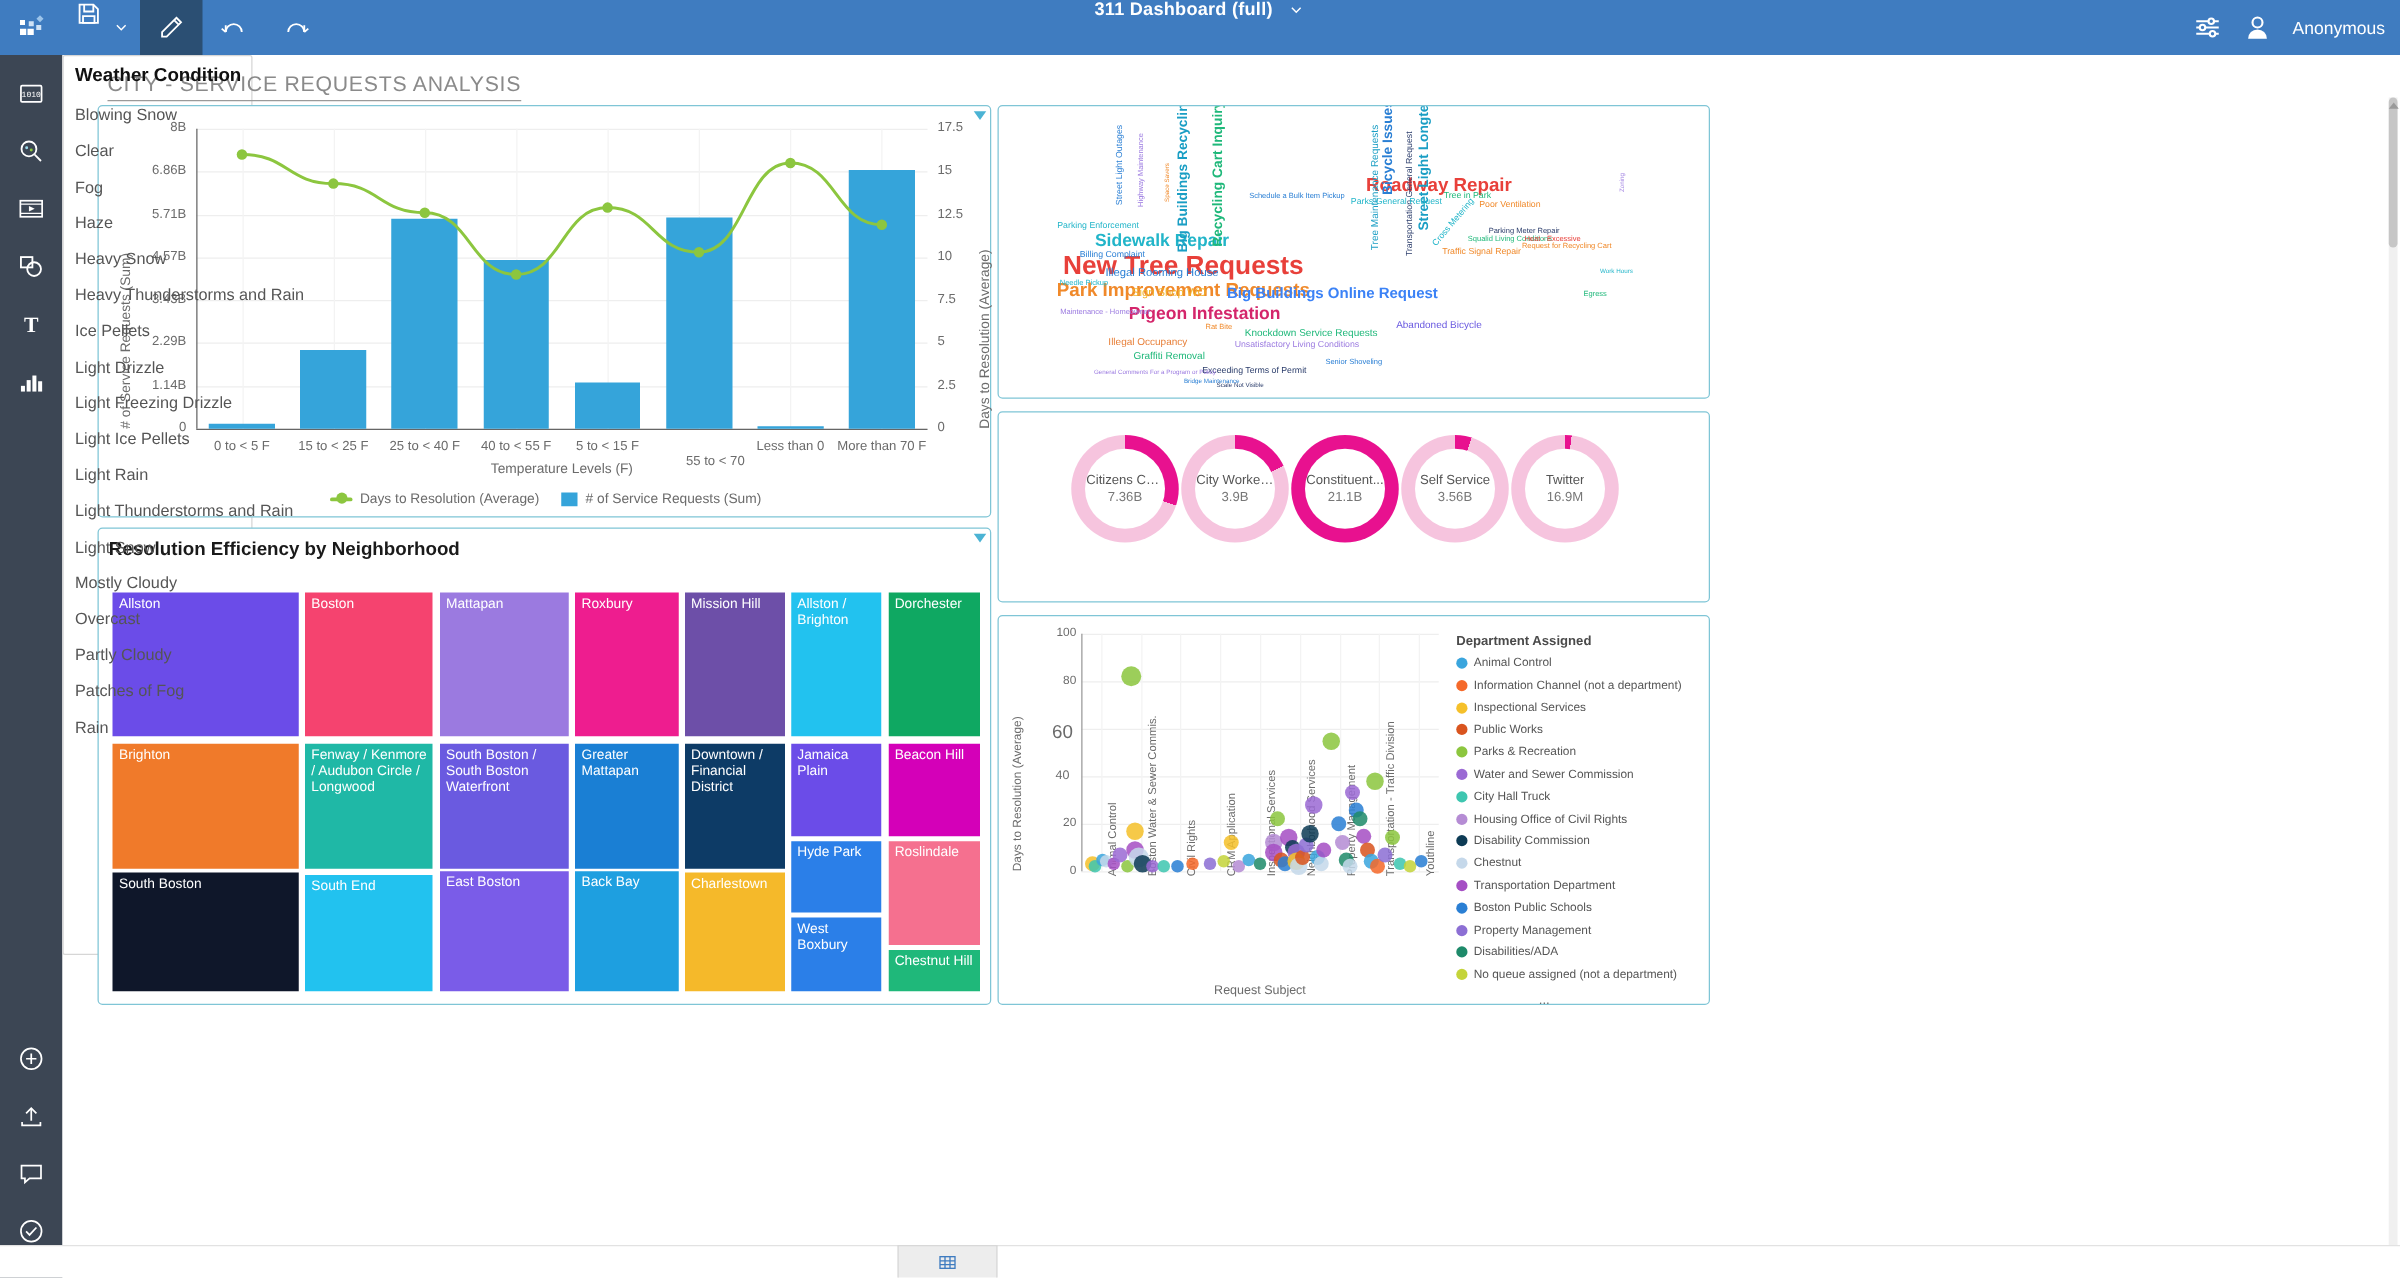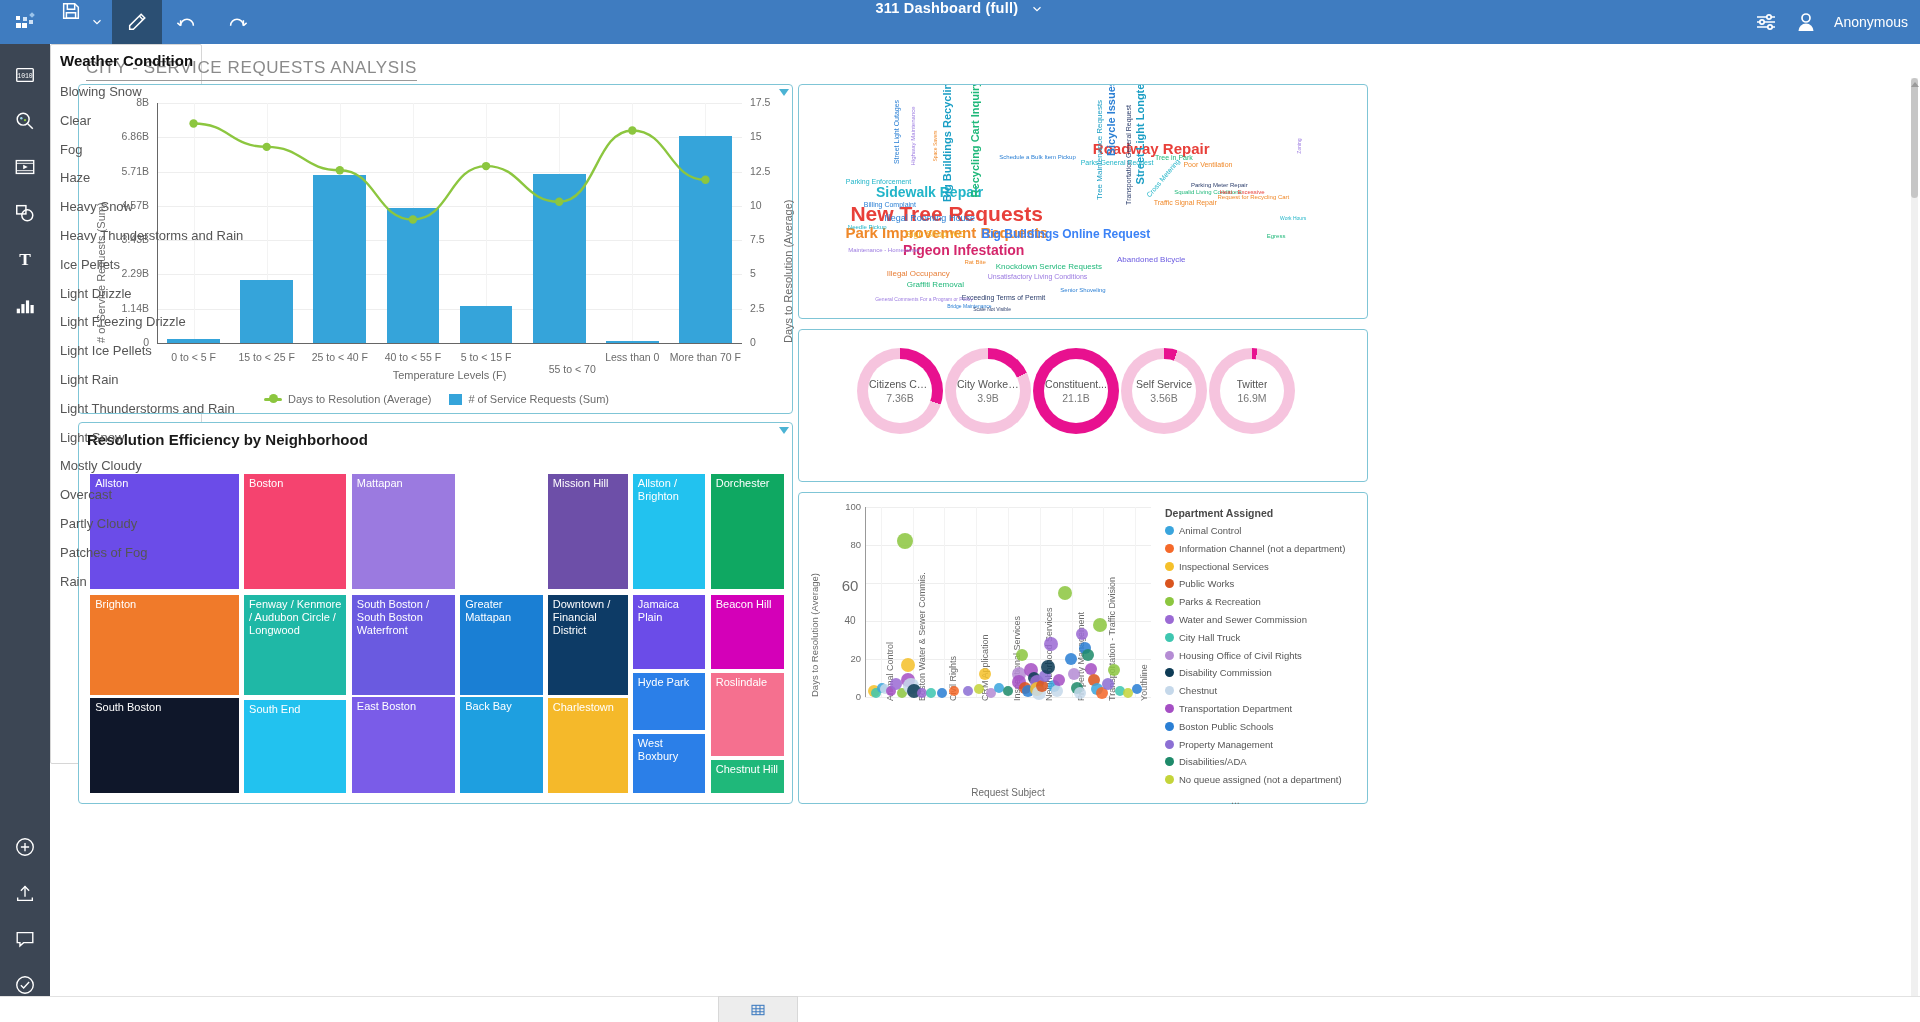--- a/index.html
+++ b/index.html
@@ -410,20 +410,23 @@
     <div class="tm-title">Resolution Efficiency by Neighborhood</div>
     <div id="treemap-body" style="position:absolute;left:8px;top:34px;right:8px;bottom:8px;">
         <div class="tm-cell" style="left: 3.24513px; top: 17px; width: 148.574px; height: 115.3px; background: rgb(107, 76, 232);">
           <span>Allston</span>
         </div>
         <div class="tm-cell" style="left: 157.064px; top: 17px; width: 101.844px; height: 115.3px; background: rgb(245, 67, 111);">
           <span>Boston</span>
         </div>
         <div class="tm-cell" style="left: 264.802px; top: 17px; width: 103.142px; height: 115.3px; background: rgb(155, 122, 224);">
           <span>Mattapan</span>
+        </div>
+        <div class="tm-cell" style="left: 373.189px; top: 17px; width: 82.3733px; height: 115.3px; background: rgb(238, 29, 143);">
+          <span>Roxbury</span>
         </div>
         <div class="tm-cell" style="left: 460.808px; top: 17px; width: 79.7772px; height: 115.3px; background: rgb(109, 79, 168);">
           <span>Mission Hill</span>
         </div>
         <div class="tm-cell" style="left: 545.83px; top: 17px; width: 72.6379px; height: 115.3px; background: rgb(34, 194, 239);">
           <span>Allston / Brighton</span>
         </div>
         <div class="tm-cell" style="left: 623.713px; top: 17px; width: 73.2869px; height: 115.3px; background: rgb(15, 168, 98);">
           <span>Dorchester</span>
         </div>

